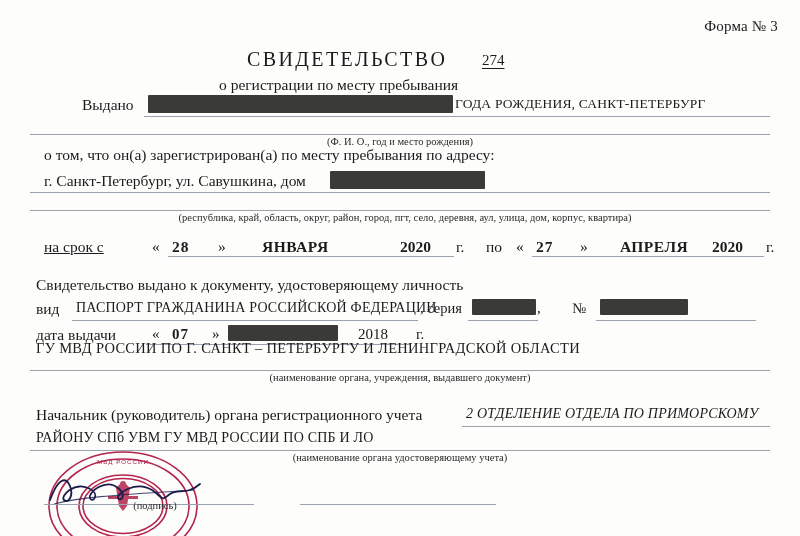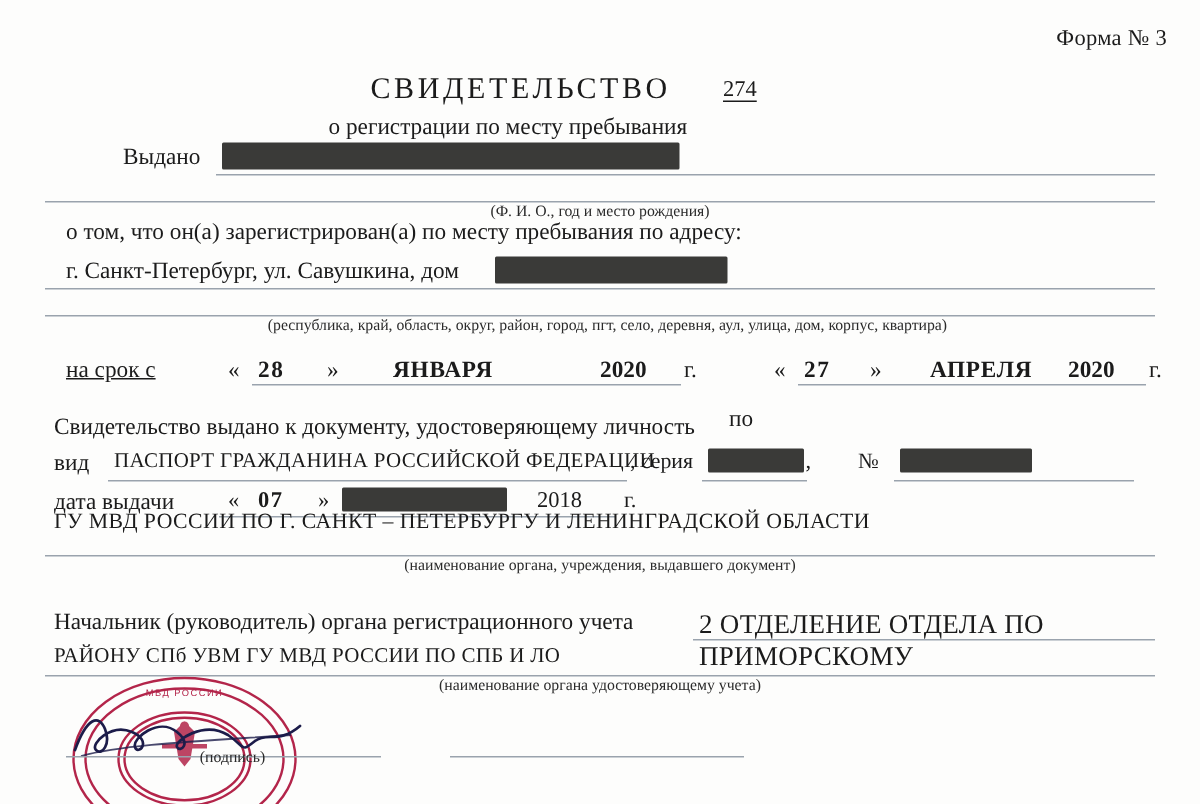--- a/index.html
+++ b/index.html
@@ -68,42 +68,42 @@
   .issued-tail  { top: 96px; left: 455px; font-size: 13.5px; letter-spacing: .2px; }
   .addr-line1 { top: 146px; left: 44px; font-size: 15.5px; }
   .addr-line2 { top: 172px; left: 44px; font-size: 15.5px; }
   .term-pre { top: 238px; left: 44px; font-size: 15.5px; text-decoration: underline; }
   .q1 { top: 238px; left: 152px; font-size: 15.5px; }
   .day1 { top: 238px; left: 172px; font-size: 15.5px; font-weight: 700; letter-spacing:1px;text-align:center;}
   .q2 { top: 238px; left: 218px; font-size: 15.5px; }
   .month1 { top: 238px; left: 262px; font-size: 15.5px; font-weight: 700; letter-spacing:.5px;}
   .year1 { top: 238px; left: 400px; font-size: 15.5px; font-weight: 700; }
   .g1 { top: 238px; left: 456px; font-size: 15.5px; }
-  .po { top: 238px; left: 486px; font-size: 15.5px; margin-top: 33px; }
+  .po { top: 238px; left: 486px; font-size: 15.5px; }
   .q3 { top: 238px; left: 516px; font-size: 15.5px; }
   .day2 { top: 238px; left: 536px; font-size: 15.5px; font-weight: 700; letter-spacing:1px;}
   .q4 { top: 238px; left: 580px; font-size: 15.5px; }
   .month2 { top: 238px; left: 620px; font-size: 15.5px; font-weight: 700; letter-spacing:.5px;}
   .year2 { top: 238px; left: 712px; font-size: 15.5px; font-weight: 700; }
   .g2 { top: 238px; left: 766px; font-size: 15.5px; }
   .doc-line { top: 276px; left: 36px; font-size: 15.5px; }
   .vid-lbl { top: 300px; left: 36px; font-size: 15.5px; }
   .vid-val { top: 300px; left: 76px; font-size: 14px; letter-spacing: .2px; }
   .seria-lbl { top: 300px; left: 420px; font-size: 14.5px; }
   .comma { top: 300px; left: 537px; font-size: 15px; }
   .numero { top: 300px; left: 572px; font-size: 14.5px; }
   .date-lbl { top: 326px; left: 36px; font-size: 15.5px; }
   .q5 { top: 326px; left: 152px; font-size: 15px; }
   .day3 { top: 326px; left: 172px; font-size: 15px; font-weight: 700; letter-spacing:1px;text-align:center;}
   .q6 { top: 326px; left: 212px; font-size: 15px; }
   .year3 { top: 326px; left: 358px; font-size: 15px; }
   .g3 { top: 326px; left: 416px; font-size: 15px; }
   .organ { top: 340px; left: 36px; font-size: 14.5px; letter-spacing: .3px; }
   .chief { top: 406px; left: 36px; font-size: 15.5px; }
-  .chief-val { top: 406px; left: 466px; font-size: 18px; letter-spacing: .2px; }
+  .chief-val { top: 406px; left: 466px; font-size: 14px; letter-spacing: .2px; font-style: italic; }
   .chief-val2 { top: 430px; left: 36px; font-size: 14px; letter-spacing: .2px; }
   .fio { top: 486px; left: 337px; font-size: 15px; letter-spacing: .8px; }
   .sig-cap { top: 500px; left: 100px; width: 110px; }
   .fam-cap { top: 502px; left: 318px; width: 160px; }
   .signature {
     top: 470px;
     left: 44px;
     width: 170px;
     height: 40px;
     pointer-events: none;
@@ -122,20 +122,21 @@
 <div class="page">
 
   <div class="abs form-no">Форма № 3</div>
 
   <div class="abs title">СВИДЕТЕЛЬСТВО</div>
   <div class="abs title-num">274</div>
   <div class="abs subtitle">о регистрации по месту пребывания</div>
 
   <div class="abs issued-label">Выдано</div>
   <div class="redact" style="top:95px; left:148px; width:305px; height:18px;"></div>
+  <div class="abs issued-tail">ГОДА РОЖДЕНИЯ, САНКТ-ПЕТЕРБУРГ</div>
   <div class="rule" style="top:116px; left:144px; width:626px;"></div>
 
   <div class="rule" style="top:134px; left:30px; width:740px;"></div>
   <div class="small-center" style="top:136px; left:250px; width:300px;">(Ф. И. О., год и место рождения)</div>
 
   <div class="abs addr-line2">г. Санкт-Петербург, ул. Савушкина, дом</div>
 
   <div class="abs addr-line1">о том, что он(а) зарегистрирован(а) по месту пребывания по адресу:</div>
   <div class="redact" style="top:171px; left:330px; width:155px; height:18px;"></div>
   <div class="rule" style="top:192px; left:30px; width:740px;"></div>

